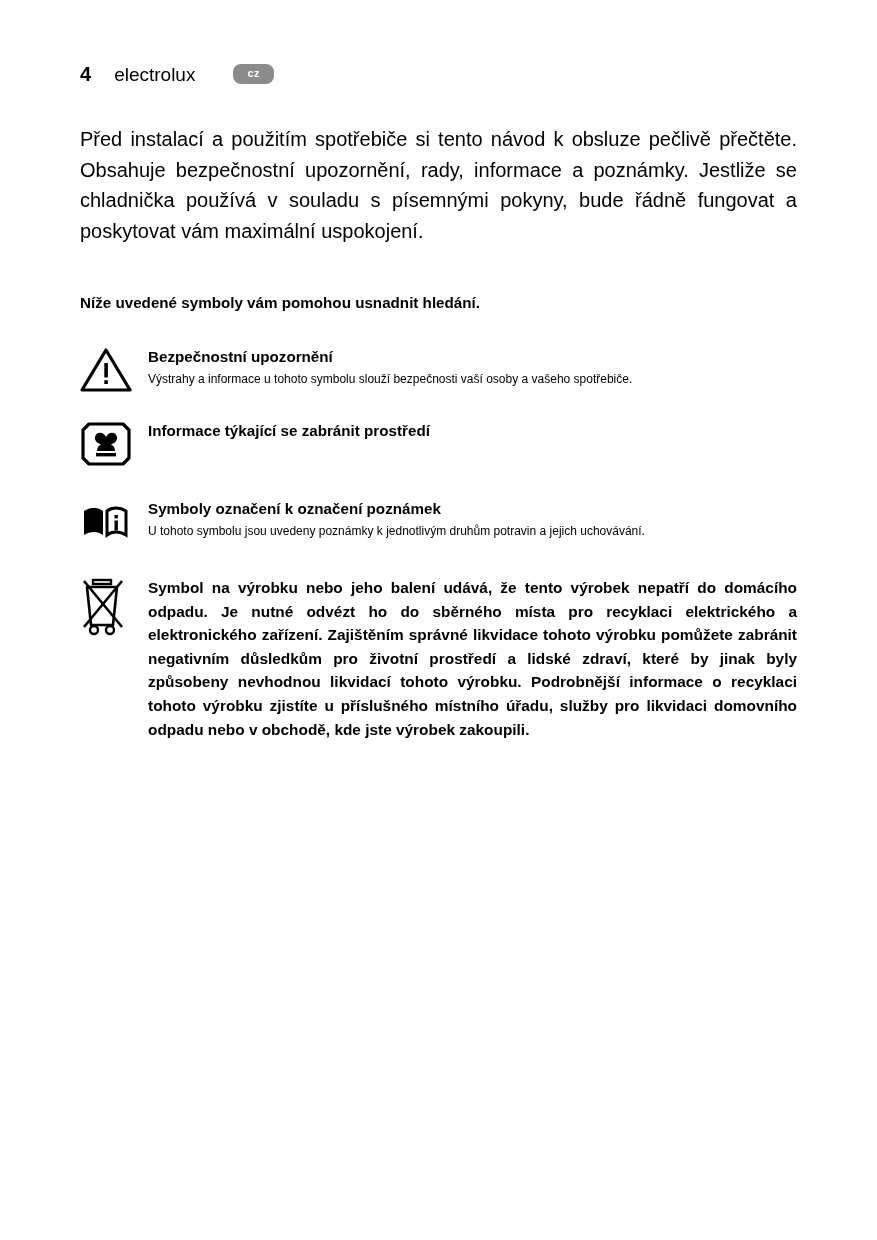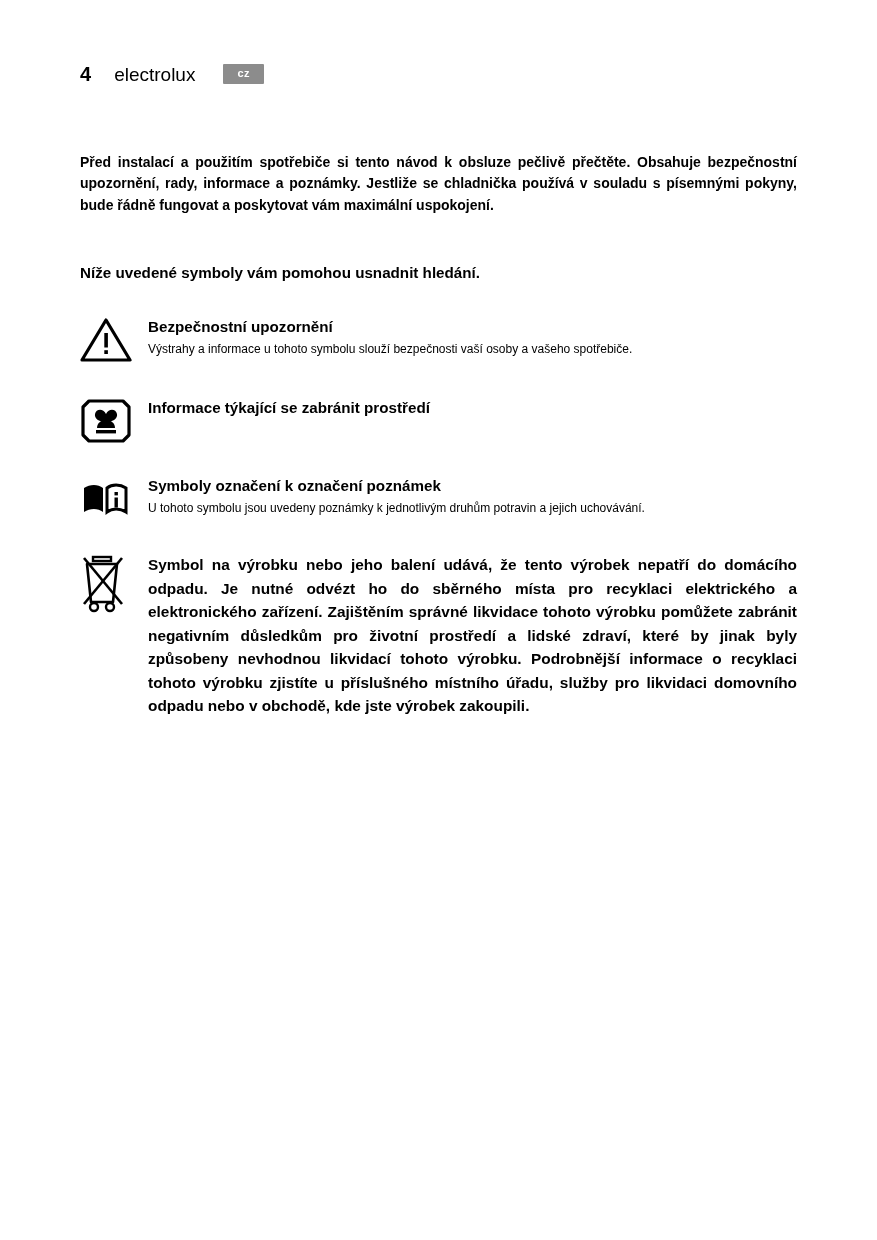--- a/index.html
+++ b/index.html
@@ -38,49 +38,48 @@
     letter-spacing: 0px;
     line-height: 1;
   }
   .brand {
     font-size: 19px;
     font-weight: normal;
     line-height: 1;
     margin-left: 13px;
   }
   .lang-badge {
-    margin-left: 18px;
+    margin-left: 28px;
     background: #8c8c8c;
     color: #ffffff;
-    border-radius: 1px;
+    border-radius: 8px;
     font-size: 11px;
     font-weight: bold;
     letter-spacing: 0.5px;
     padding: 4px 14px 5px 14px;
     line-height: 1;
     display: inline-block;
   }
 
   
   .content {
     position: absolute;
     left: 80px;
     top: 124px;
     width: 717px;
   }
   p {
     margin: 0;
   }
   .intro {
-    font-size: 14px;
-    font-weight: bold;
+    font-size: 20px;
+    font-weight: normal;
     line-height: 1.53;
     text-align: justify;
     text-justify: inter-word;
-    margin-top: 28px;
   }
   .symbols-lead {
     margin-top: 46px;
     font-size: 15.2px;
     font-weight: bold;
     line-height: 1.5;
   }
 
   
   .rows {
@@ -109,21 +108,21 @@
   }
   .row-body {
     font-size: 12px;
     font-weight: normal;
     line-height: 1.45;
     margin-top: 3px;
     text-align: justify;
     text-justify: inter-word;
   }
 
-  .row.gap-lg { margin-bottom: 33px; }
+  .row.gap-lg { margin-bottom: 26px; }
   .row.gap-xl { margin-bottom: 30px; }
 
   .row-weee .row-title {
     font-size: 15.4px;
     font-weight: bold;
     line-height: 1.53;
     text-align: justify;
     text-justify: inter-word;
   }
 

